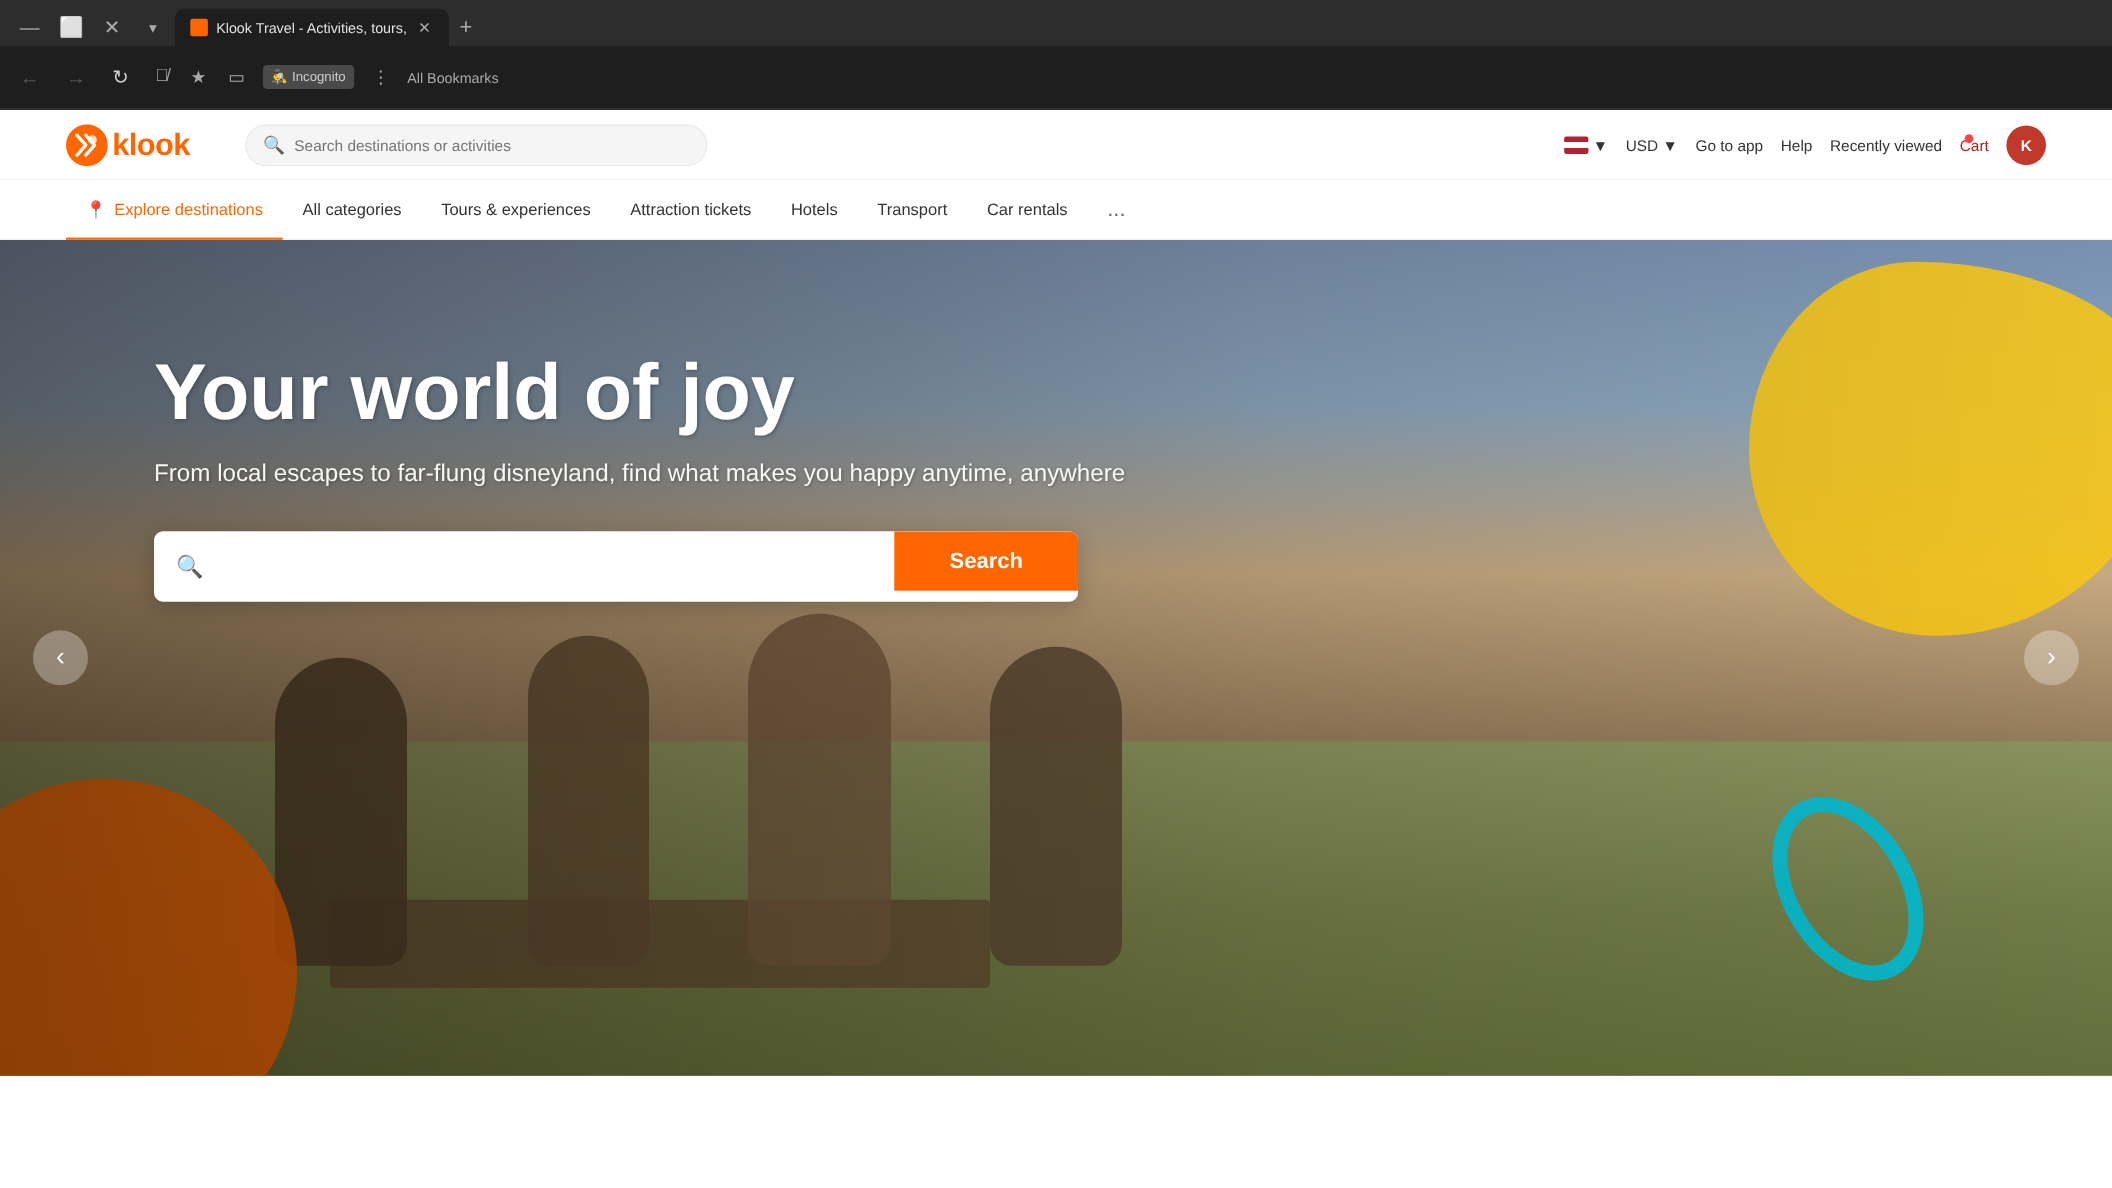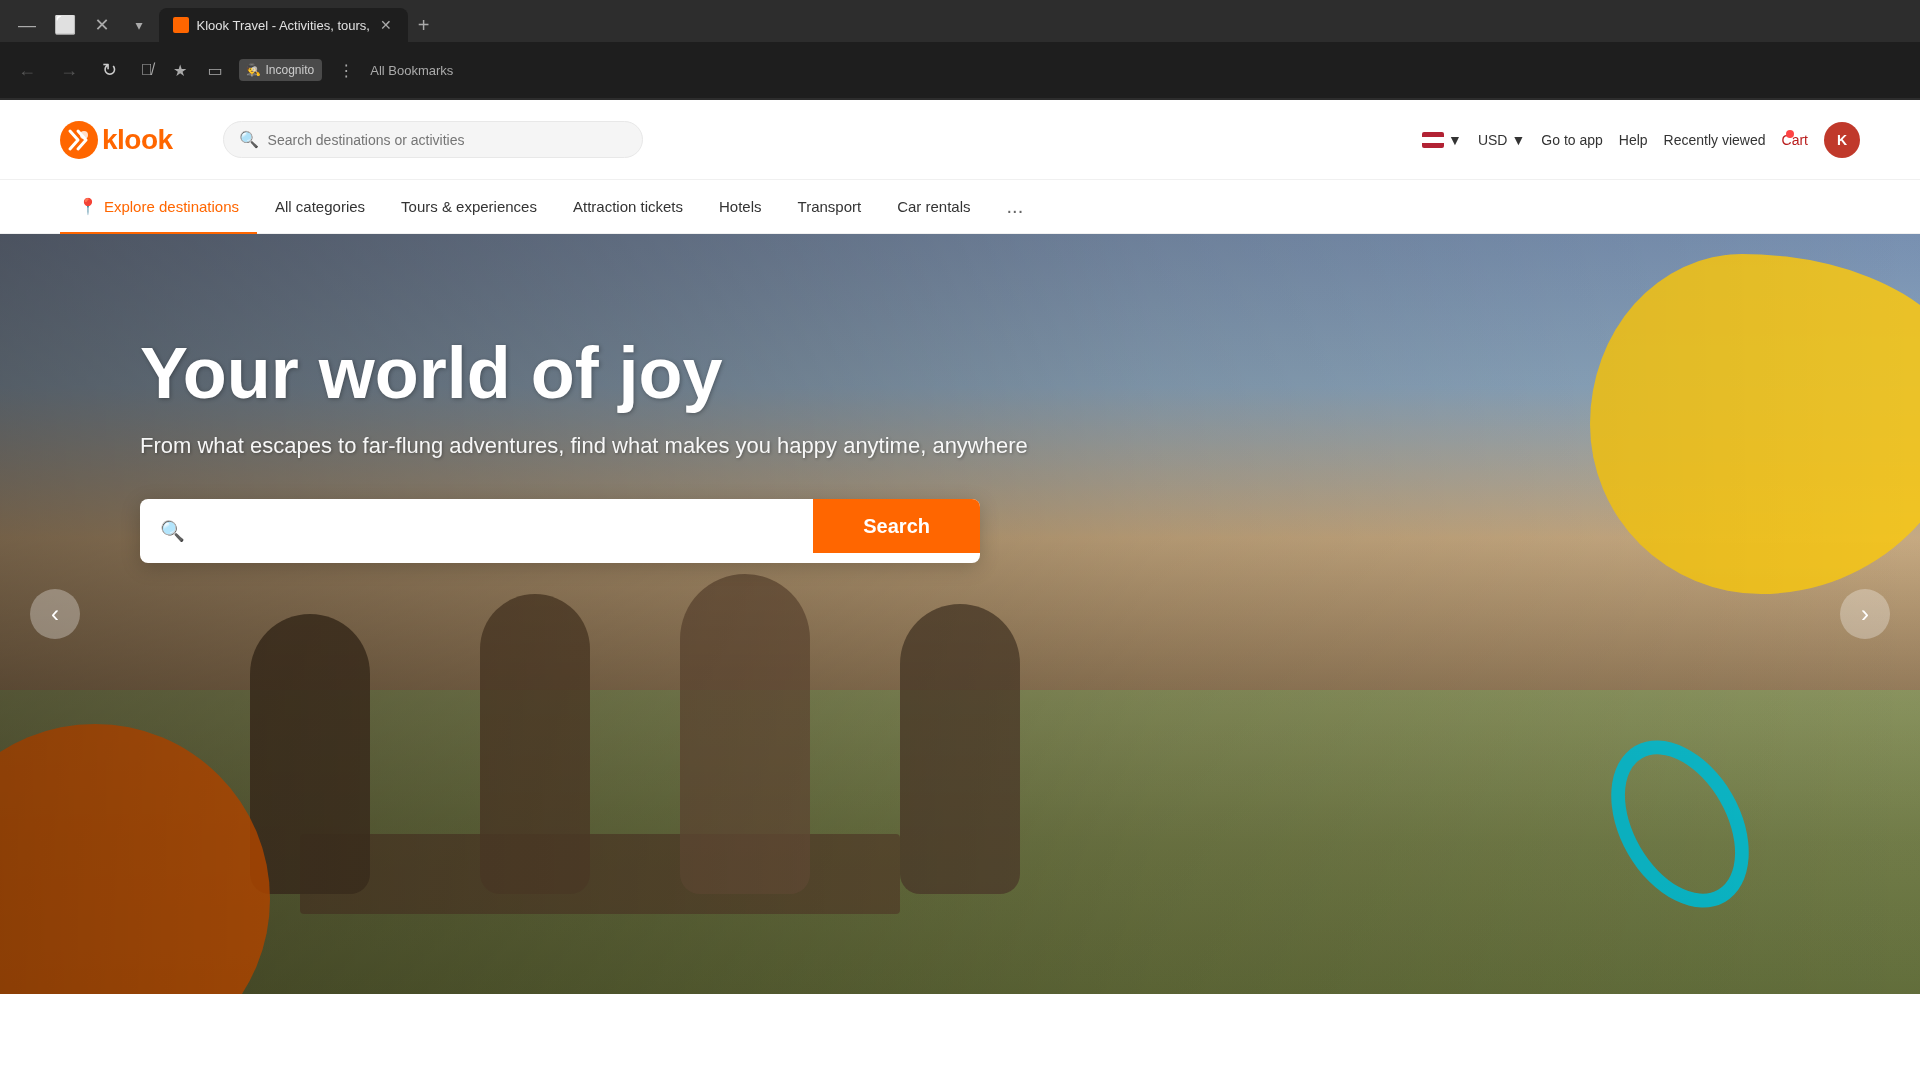--- a/index.html
+++ b/index.html
@@ -122,21 +122,21 @@
     }
 
     
     .klook-site { background: #fff; }
 
     
     .klook-header {
       background: #fff;
       border-bottom: 1px solid #f0f0f0;
       padding: 0 60px;
-      height: 80px;
+      height: 64px;
       display: flex;
       align-items: center;
       gap: 30px;
       position: relative;
       z-index: 10;
     }
     .klook-logo {
       display: flex;
       align-items: center;
       gap: 4px;
@@ -557,21 +557,21 @@
     </div>
 
     <div class="shape-orange"></div>
     <div class="shape-yellow"></div>
     <div class="shape-teal"></div>
 
     <div class="hero-overlay"></div>
 
     <div class="hero-content">
       <h1 class="hero-title">Your world of joy</h1>
-      <p class="hero-subtitle">From what escapes to far-flung adventures, find what makes you happy anytime, anywhere</p>
+      <p class="hero-subtitle">From local escapes to far-flung disneyland, find what makes you happy anytime, anywhere</p>
 
       <div class="hero-search-bar">
         <div class="hero-search-input-wrap">
           <span class="hero-search-icon">🔍</span>
         </div>
         <button class="hero-search-btn">Search</button>
       </div>
     </div>
 
     <button class="hero-arrow hero-arrow-left">

